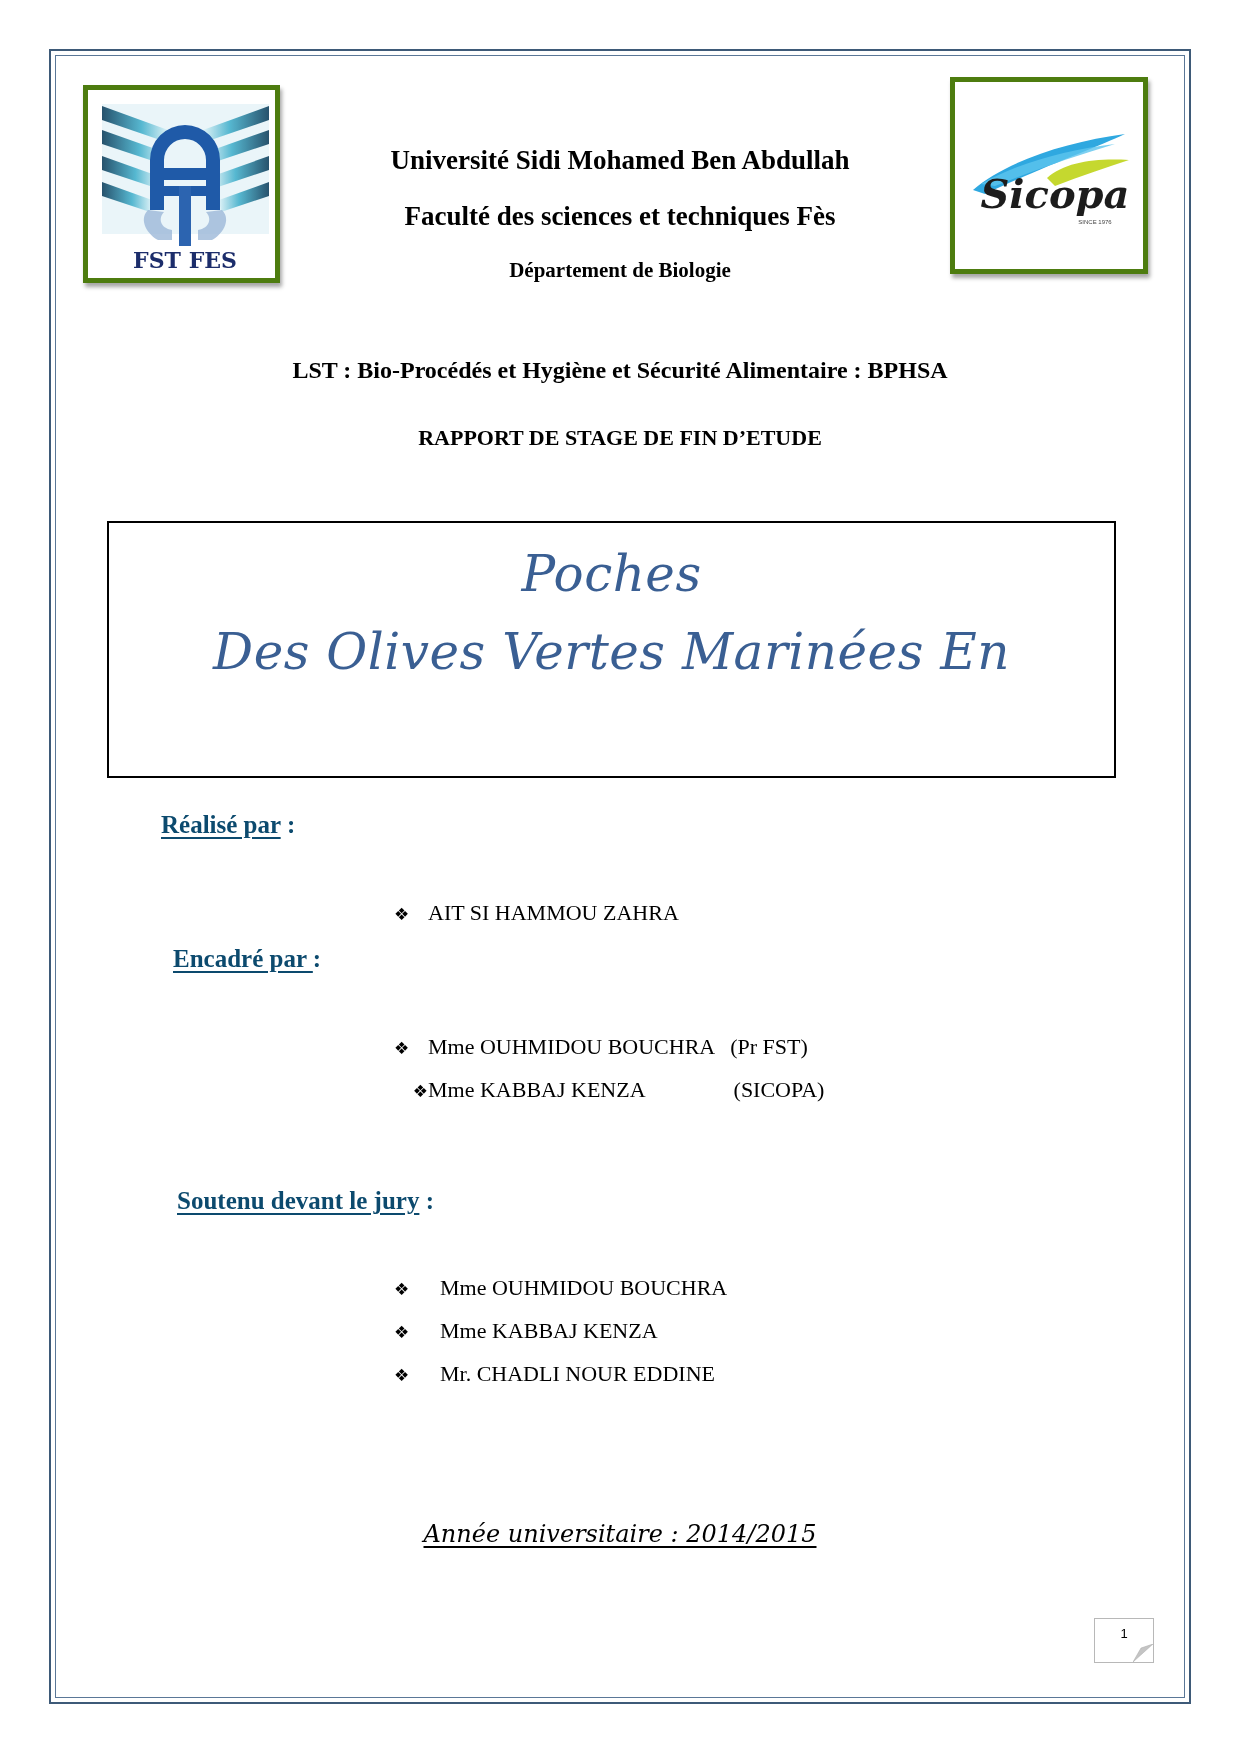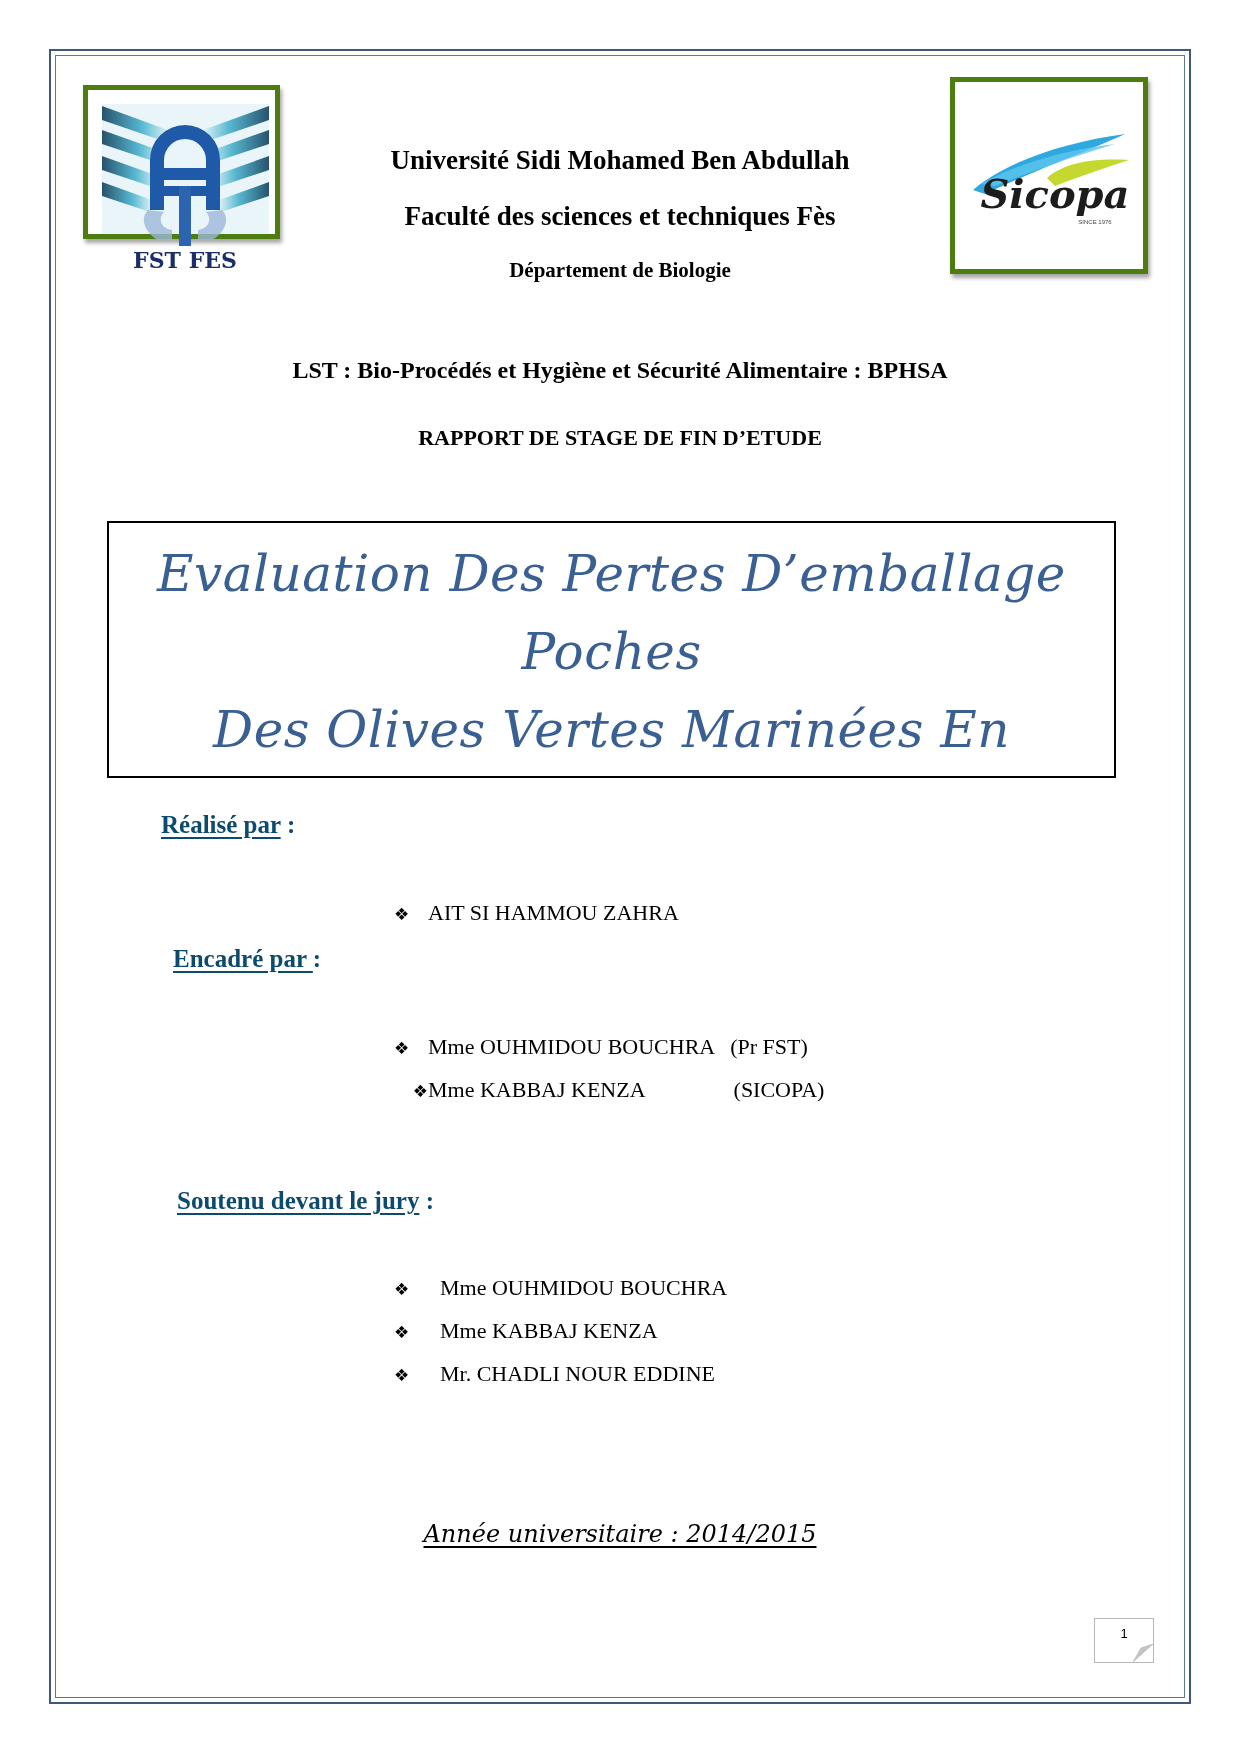--- a/index.html
+++ b/index.html
@@ -1,21 +1,21 @@
 <!DOCTYPE html>
 <html><head>
 <meta charset="utf-8">
 <style>
   html, body { margin:0; padding:0; background:#ffffff; }
   body { width:1241px; height:1754px; position:relative; overflow:hidden; font-family:"Liberation Serif", serif; color:#000; }
   .page-border-outer { position:absolute; left:49px; top:49px; width:1142px; height:1655px; border:2px solid #3e5a78; box-sizing:border-box; }
   .page-border-inner { position:absolute; left:55px; top:55px; width:1130px; height:1643px; border:1px solid #5a7797; box-sizing:border-box; }
 
   .logo-box { position:absolute; background:#fff; border:5px solid #4d7c0f; box-shadow:2px 4px 4px rgba(0,0,0,0.35); box-sizing:border-box; }
-  .logo-fst { left:83px; top:85px; width:197px; height:154px; }
+  .logo-fst { left:83px; top:85px; width:197px; height:198px; }
   .logo-sicopa { left:950px; top:77px; width:198px; height:197px; }
 
   .hdr { position:absolute; left:300px; width:640px; text-align:center; font-weight:bold; }
   .univ { top:145px; font-size:27px; }
   .fac { top:201px; font-size:27px; }
   .dept { top:258px; font-size:21px; }
   .lst { position:absolute; left:100px; width:1040px; top:357px; text-align:center; font-weight:bold; font-size:24px; }
   .rapport { position:absolute; left:100px; width:1040px; top:425px; text-align:center; font-weight:bold; font-size:22px; }
 
   .title-box { position:absolute; left:107px; top:521px; width:1009px; height:257px; border:2px solid #000; box-sizing:border-box; }
@@ -88,21 +88,20 @@
 
 <div class="hdr univ">Université Sidi Mohamed Ben Abdullah</div>
 <div class="hdr fac">Faculté des sciences et techniques Fès</div>
 <div class="hdr dept">Département de Biologie</div>
 
 <div class="lst">LST : Bio-Procédés et Hygiène et Sécurité Alimentaire : BPHSA</div>
 <div class="rapport">RAPPORT DE STAGE DE FIN D’ETUDE</div>
 
 <div class="title-box">
   <div class="title-text">
-    <div>Evaluation Des Pertes D’emballage</div>
     <div>Poches</div>
     <div>Des Olives Vertes Marinées En</div>
   </div>
 </div>
 
 <div class="section-label lbl-realise">
   <span class="u">Réalisé par</span><span> :</span>
 </div>
 <div class="bullet-row" style="left:383px; top:874px;">
   <span class="b">❖</span><span>AIT SI HAMMOU ZAHRA</span>

